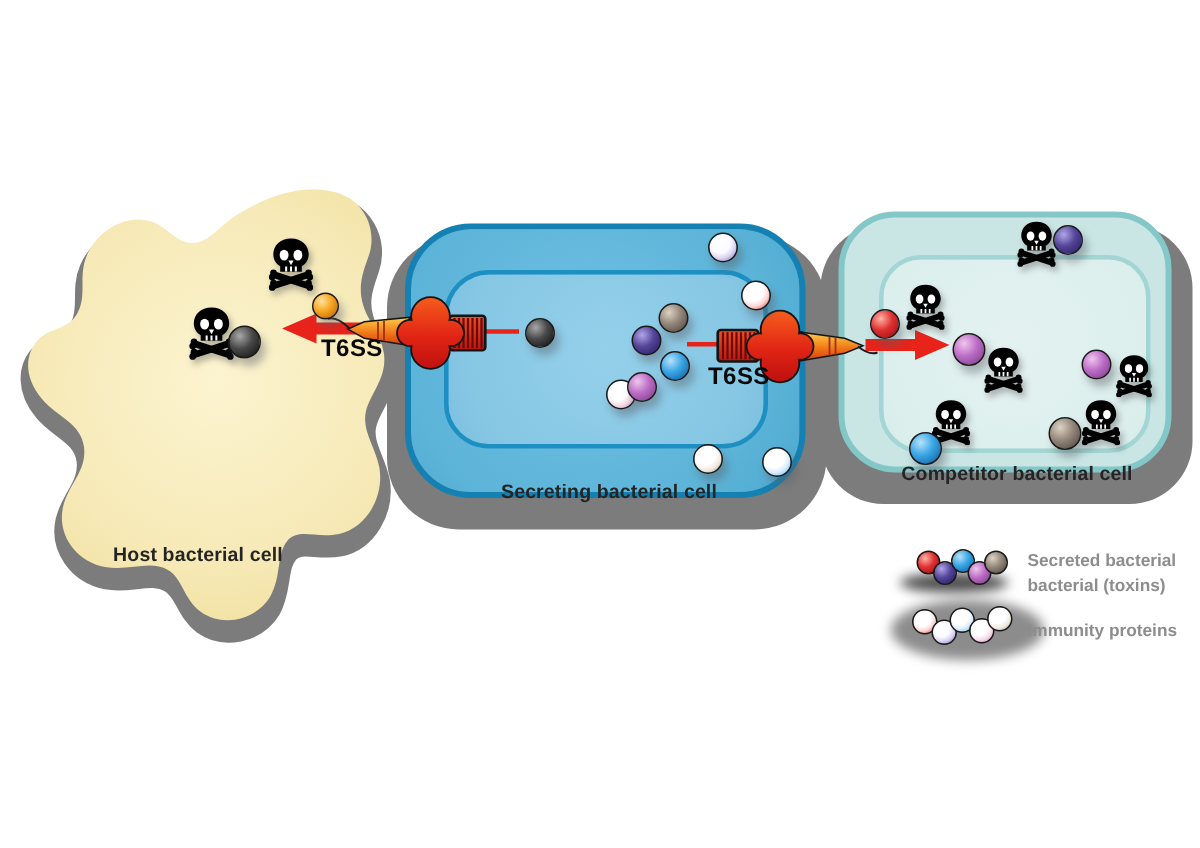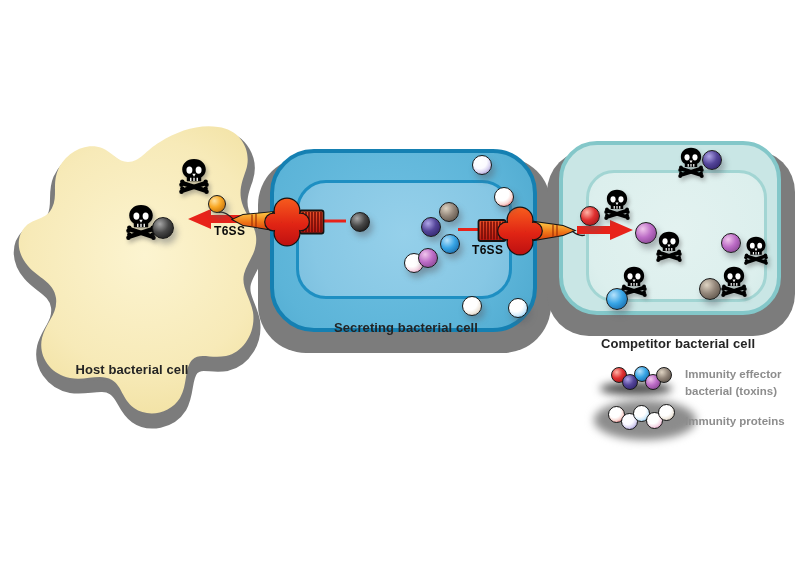--- a/index.html
+++ b/index.html
@@ -30,21 +30,21 @@
     left:586px;top:170px;width:181px;height:132px;border-radius:28px;
     background:radial-gradient(circle at 50% 45%, #e3f2f0 0%, #dcefed 80%, #d5ebe9 100%);
     border:3px solid #a2d5d3;box-sizing:border-box;position:absolute;
   }
   
   .cell-label{
     position:absolute;font-weight:bold;font-size:13px;color:#242424;
     text-align:center;letter-spacing:.1px;
   }
   .t6ss-label{
-    position:absolute;font-weight:bold;font-size:12px;color:#0a0a0a;letter-spacing:.3px;
+    position:absolute;font-weight:bold;font-size:16px;color:#0a0a0a;letter-spacing:.3px;
   }
   .legend-text{
     position:absolute;font-weight:bold;font-size:11.5px;color:#8d8d8d;line-height:17px;
   }
   
   .sphere{
     position:absolute;border-radius:50%;border:1px solid #1a1a1a;box-sizing:border-box;
     box-shadow:3px 5px 6px rgba(90,95,105,.45);
   }
   .legend-sphere{position:absolute;border-radius:50%;border:1px solid #1a1a1a;box-sizing:border-box;}
@@ -237,39 +237,39 @@
       </svg>
       <div class="sphere" style="left: 606px; top: 288px; height: 22px; width: 22px; background: radial-gradient(circle at 34% 30%, rgb(182, 226, 251) 0%, rgb(56, 165, 229) 45%, rgb(13, 87, 150) 100%);"></div>
       <div class="sphere" style="left: 699px; top: 278px; height: 22px; width: 22px; background: radial-gradient(circle at 34% 30%, rgb(222, 211, 194) 0%, rgb(147, 134, 122) 45%, rgb(74, 65, 56) 100%);"></div>
       <svg class="skull" width="26" height="31" viewBox="0 0 24 29" style="left: 721px; top: 265.5px;">
         <use href="#skull-symbol"></use>
       </svg>
     </div>
 
   <div class="cell-label" style="left:58px;top:362px;width:148px;z-index:7">Host bacterial cell</div>
   <div class="cell-label" style="left:306px;top:320px;width:200px;z-index:7">Secreting bacterial cell</div>
-  <div class="cell-label" style="left:578px;top:336px;width:200px;z-index:7">Competitor bacterial cell</div>
+  <div class="cell-label" style="left:578px;top:308px;width:200px;z-index:7">Competitor bacterial cell</div>
   <div class="t6ss-label" style="left:214px;top:224px;z-index:7">T6SS</div>
   <div class="t6ss-label" style="left:472px;top:243px;z-index:7">T6SS</div>
 
   <div class="legend-blob" style="left:594px;top:400px;width:102px;height:40px;z-index:5"></div>
   <div class="legend-blob-dark" style="left:600px;top:382px;width:72px;height:13px;z-index:6"></div>
   <div class="abs" id="legend-effector-spheres" style="left:611px;top:366px;width:64px;height:26px;z-index:7">
       <div class="legend-sphere" style="left: 0px; top: 1px; height: 16px; width: 16px; background: radial-gradient(circle at 34% 30%, rgb(255, 180, 166) 0%, rgb(224, 48, 48) 45%, rgb(140, 14, 20) 100%);"></div>
       <div class="legend-sphere" style="left: 11px; top: 8px; height: 16px; width: 16px; background: radial-gradient(circle at 34% 30%, rgb(176, 166, 232) 0%, rgb(84, 69, 153) 45%, rgb(37, 26, 94) 100%);"></div>
       <div class="legend-sphere" style="left: 23px; top: 0px; height: 16px; width: 16px; background: radial-gradient(circle at 34% 30%, rgb(182, 226, 251) 0%, rgb(56, 165, 229) 45%, rgb(13, 87, 150) 100%);"></div>
       <div class="legend-sphere" style="left: 34px; top: 8px; height: 16px; width: 16px; background: radial-gradient(circle at 34% 30%, rgb(240, 198, 236) 0%, rgb(188, 108, 198) 45%, rgb(117, 58, 128) 100%);"></div>
       <div class="legend-sphere" style="left: 45px; top: 1px; height: 16px; width: 16px; background: radial-gradient(circle at 34% 30%, rgb(222, 211, 194) 0%, rgb(147, 134, 122) 45%, rgb(74, 65, 56) 100%);"></div>
     </div>
   <div class="abs" id="legend-immunity-spheres" style="left:608px;top:404px;width:70px;height:28px;z-index:7">
       <div class="legend-sphere" style="left: 0px; top: 2px; height: 17px; width: 17px; background: radial-gradient(circle at 38% 32%, rgb(255, 255, 255) 0%, rgb(255, 255, 255) 42%, rgb(248, 214, 210) 64%, rgb(214, 36, 48) 100%);"></div>
       <div class="legend-sphere" style="left: 13px; top: 9px; height: 17px; width: 17px; background: radial-gradient(circle at 38% 32%, rgb(255, 255, 255) 0%, rgb(251, 250, 255) 42%, rgb(216, 210, 240) 64%, rgb(107, 95, 174) 100%);"></div>
       <div class="legend-sphere" style="left: 25px; top: 1px; height: 17px; width: 17px; background: radial-gradient(circle at 38% 32%, rgb(255, 255, 255) 0%, rgb(255, 255, 255) 42%, rgb(214, 236, 251) 64%, rgb(65, 169, 232) 100%);"></div>
       <div class="legend-sphere" style="left: 38px; top: 8px; height: 17px; width: 17px; background: radial-gradient(circle at 38% 32%, rgb(255, 255, 255) 0%, rgb(255, 255, 255) 42%, rgb(246, 219, 232) 64%, rgb(216, 115, 174) 100%);"></div>
       <div class="legend-sphere" style="left: 50px; top: 0px; height: 17px; width: 17px; background: radial-gradient(circle at 38% 32%, rgb(255, 255, 255) 0%, rgb(255, 255, 255) 44%, rgb(239, 232, 222) 66%, rgb(157, 144, 131) 100%);"></div>
     </div>
   <div class="legend-text" style="left:685px;top:366px;width:110px;z-index:7">
-    <div>Immunity effector</div>
+    <div>Secreted bacterial</div>
     <div>bacterial (toxins)</div>
   </div>
   <div class="legend-text" style="left:685px;top:413px;width:120px;z-index:7">Immunity proteins</div>
 
 </div>
 
 </body></html>

